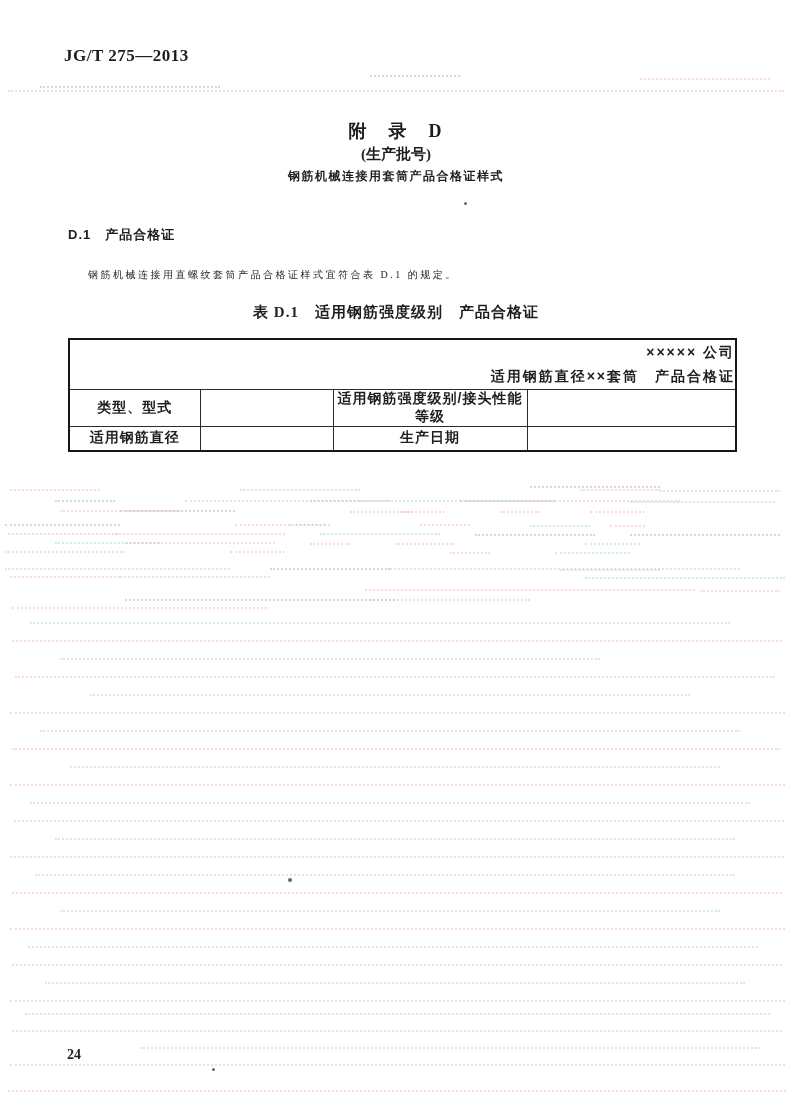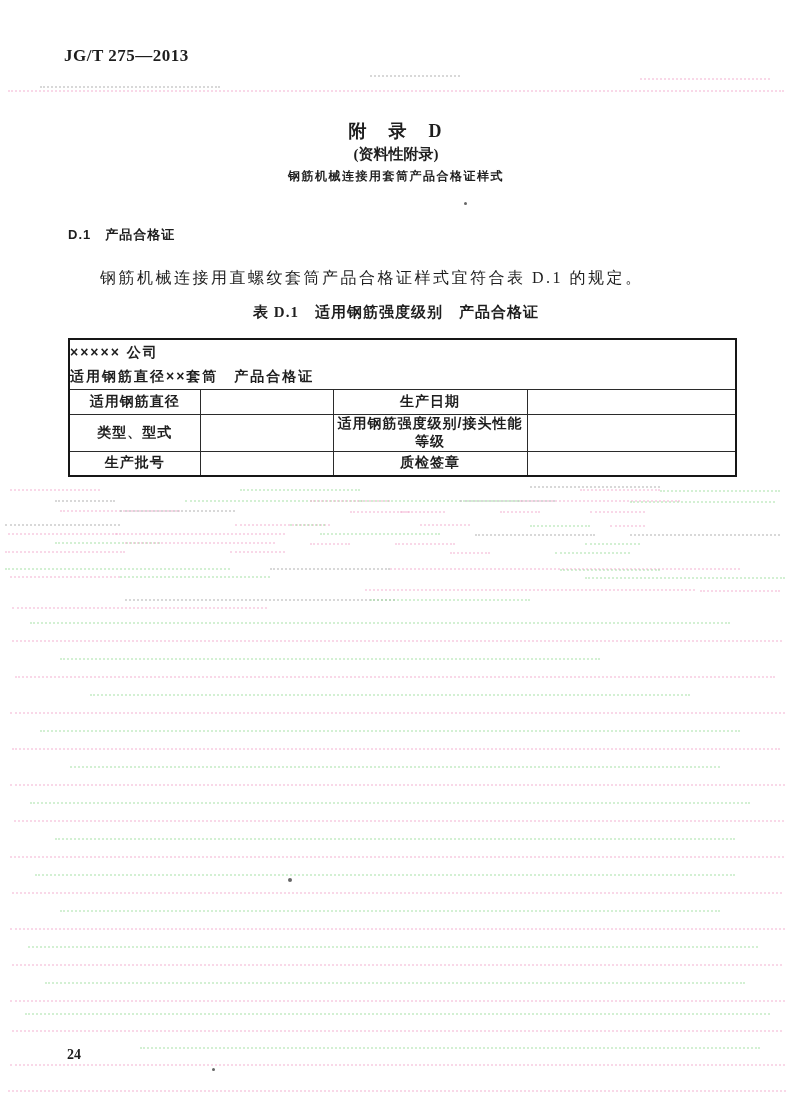--- a/index.html
+++ b/index.html
@@ -20,32 +20,32 @@
   .std-no {
     left:64px; top:46px; font-size:17px; font-weight:bold; letter-spacing:.5px;
   }
   .center-line { left:0; width:792px; text-align:center; }
   .apx-title   { top:119px; font-size:18px; font-weight:bold; letter-spacing:2px; }
   .apx-type    { top:145px; font-size:15px; font-weight:bold; }
   .apx-subject { top:168px; font-size:12px; font-weight:bold; letter-spacing:1.5px; }
 
   .sec-heading { left:68px; top:226px; font-size:13px; font-weight:bold;
                  font-family:Liberation Sans, sans-serif; letter-spacing:1px; }
-  .body-par    { left:68px; top:268px; width:600px; font-size:16px;
+  .body-par    { left:68px; top:268px; width:600px; font-size:10px;
                  letter-spacing:2.5px; text-indent:2em; }
   .tbl-caption { top:303px; font-size:15px; font-weight:bold; letter-spacing:1px; }
 
   table.cert {
     position:absolute; left:68px; top:338px; width:667px;
     border-collapse:collapse; table-layout:fixed;
     border:2px solid #171717;
     font-family:"Liberation Sans", sans-serif;
   }
   table.cert th, table.cert td { border:1px solid #2b2b2b; padding:0; }
-  .cert thead th { height:50px; font-size:14px; font-weight:bold; text-align:left;margin-left:28px; }
+  .cert thead th { height:50px; font-size:14px; font-weight:bold; text-align:right;margin-left:28px; }
   .cert thead th div { line-height:24px; letter-spacing:2px; }
   .cert tbody tr { height:25px; }
   .cert td.lbl { text-align:center; vertical-align:middle; font-size:14px;
                  font-weight:bold; letter-spacing:1px; }
   .cert td.val { background:transparent; }
 
   .page-no { left:67px; top:1047px; font-size:14px; font-weight:bold; }
 </style>
 </head>
 <body>
@@ -134,21 +134,21 @@
     <i class="sl" style="top: 1090px; left: 8px; width: 778px;"></i>
   </div>
 
 <i class="speck" style="left:464px;top:202px;width:3px;height:3px"></i>
 <i class="speck" style="left:288px;top:878px;width:4px;height:4px"></i>
 <i class="speck" style="left:212px;top:1068px;width:3px;height:3px"></i>
 
 <div class="abs std-no">JG/T 275—2013</div>
 
 <div class="abs center-line apx-title">附　录　D</div>
-<div class="abs center-line apx-type">(资料性附录)</div>
+<div class="abs center-line apx-type">(生产批号)</div>
 <div class="abs center-line apx-subject">钢筋机械连接用套筒产品合格证样式</div>
 
 <div class="abs sec-heading">D.1　产品合格证</div>
 <div class="abs body-par">钢筋机械连接用直螺纹套筒产品合格证样式宜符合表 D.1 的规定。</div>
 
 <div class="abs center-line tbl-caption">表 D.1　适用钢筋强度级别　产品合格证</div>
 
 <table class="cert">
   <colgroup>
     <col style="width:131px">
@@ -159,33 +159,27 @@
   <thead>
     <tr>
       <th colspan="4">
         <div>××××× 公司</div>
         <div>适用钢筋直径××套筒　产品合格证</div>
       </th>
     </tr>
   </thead>
   <tbody>
     <tr>
-      <td class="lbl">适用钢筋直径</td>
-      <td class="val"></td>
-      <td class="lbl">生产日期</td>
-      <td class="val"></td>
-    </tr>
-    <tr>
       <td class="lbl">类型、型式</td>
       <td class="val"></td>
       <td class="lbl">适用钢筋强度级别/接头性能等级</td>
       <td class="val"></td>
     </tr>
     <tr>
-      <td class="lbl">生产批号</td>
+      <td class="lbl">适用钢筋直径</td>
       <td class="val"></td>
-      <td class="lbl">质检签章</td>
+      <td class="lbl">生产日期</td>
       <td class="val"></td>
     </tr>
   </tbody>
 </table>
 
 <div class="abs page-no">24</div>
 
 </body></html>

